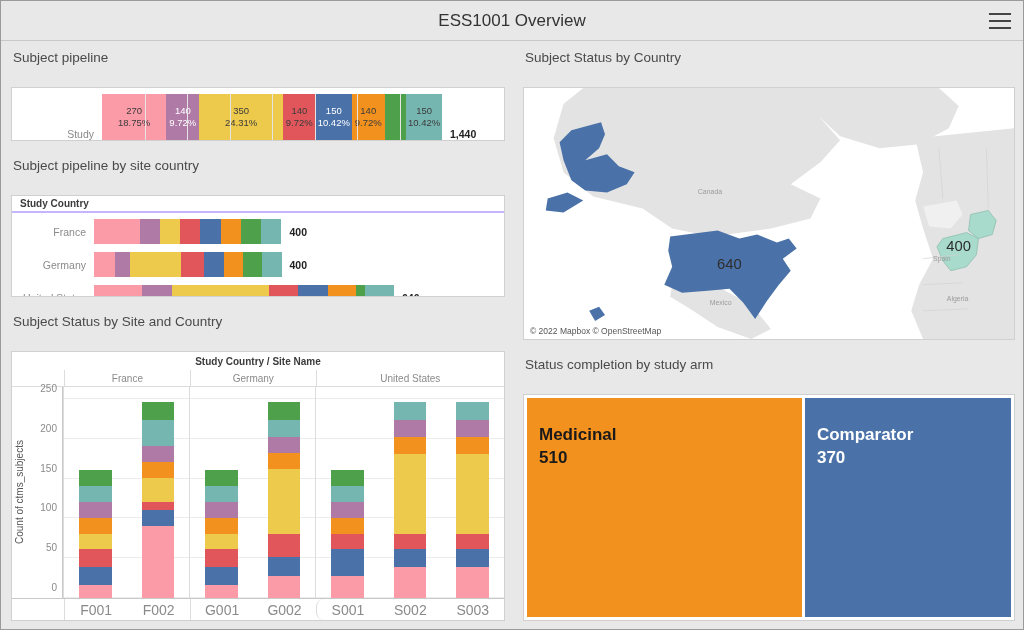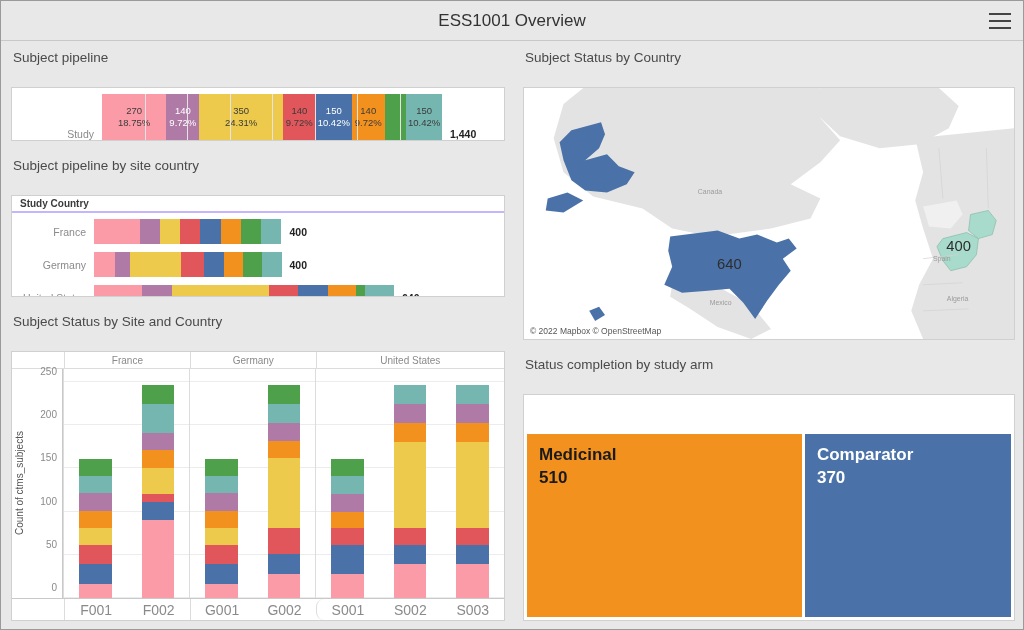--- a/index.html
+++ b/index.html
@@ -110,21 +110,21 @@
   .vseg { width: 100%; }
   .xlabels-row { display: flex; height: 22px; border-top: 1px solid #c9c9c9; }
   .xlabels-row .spacer { flex: 0 0 52px; }
   .xl-panel { flex: 1; display: flex; border-left: 1px solid #dcdcdc; }
   .xl-panel:first-child { border-left: none; }
   .xl { flex: 1; display: flex; align-items: center; justify-content: center; font-size: 14px; color: #8a8a8a; }
 
   
   .p-tree { flex: 1; }
   .tree-canvas { display: flex; padding: 3px; background: #fff; gap: 3px; }
-  .tile { display: flex; flex-direction: column; padding: 10px 12px; margin-top: 36px; }
+  .tile { display: flex; flex-direction: column; padding: 26px 12px; }
   .tile-label { font-size: 17px; font-weight: bold; line-height: 1.35; }
   .tile-value { font-size: 17px; font-weight: bold; line-height: 1.35; }
 </style>
 </head>
 <body>
 
 <div class="dashboard">
 
   <div class="header">
     <div class="header-title">ESS1001 Overview</div>
@@ -234,20 +234,21 @@
                 </div>
                 <div class="sbar-total">640</div>
               </div>
             </div>
         </div>
       </div>
 
       <div class="panel p-sites">
         <div class="panel-title">Subject Status by Site and Country</div>
         <div class="panel-canvas sites-canvas">
+          <div class="axis-title-top">Study Country  /  Site Name</div>
           <div class="country-hdr-row" id="country-hdr-row">
             <div class="spacer"></div>
           <div class="country-hdr" style="flex: 2 0 0px;">France</div>
               <div class="country-hdr" style="flex: 2 0 0px;">Germany</div>
               <div class="country-hdr" style="flex: 3 0 0px;">United States</div>
             </div>
           <div class="plot-area">
             <div class="yaxis-label">Count of ctms_subjects</div>
             <div class="yticks" id="yticks">
                 <div class="ytick" style="bottom: 0%;">0</div>

